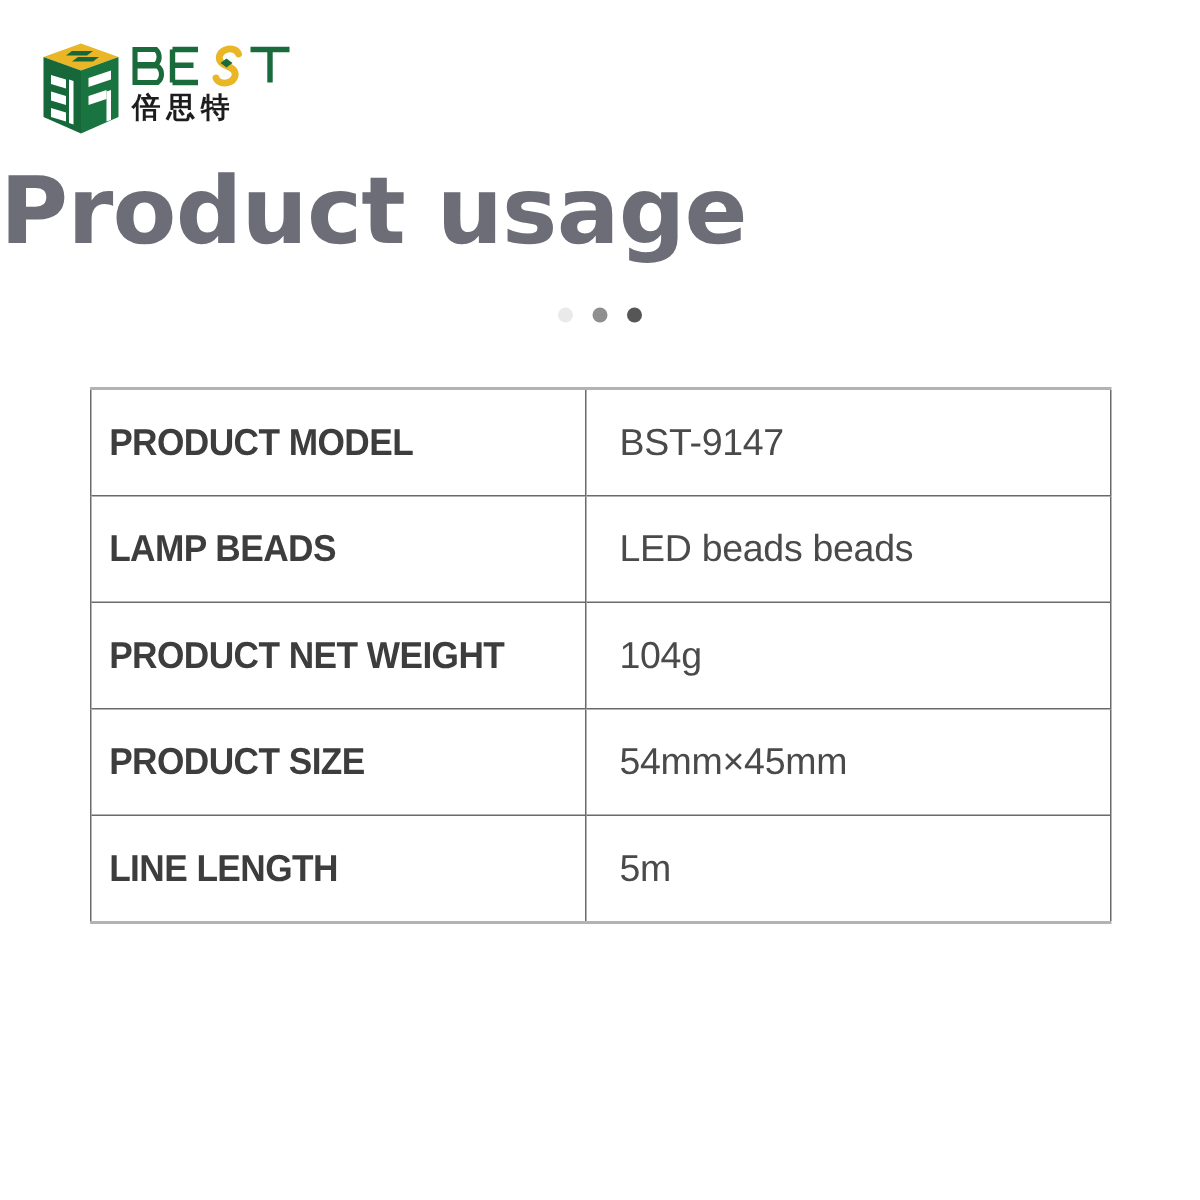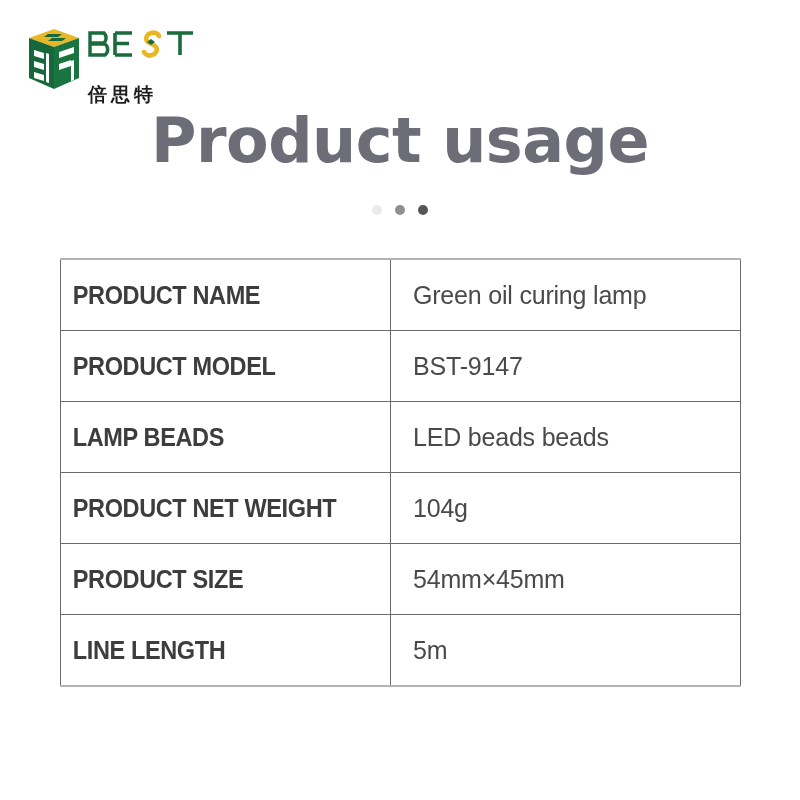--- a/index.html
+++ b/index.html
@@ -35,21 +35,20 @@
     width: 52px;
     height: 62px;
     flex: 0 0 auto;
     display: block;
   }
   .brand-text {
     display: flex;
     flex-direction: column;
     justify-content: space-between;
     padding-top: 2px;
-    gap: 22px;
   }
   .brand-word {
     display: block;
     height: 30px;
   }
   .brand-cn {
     font-family: "DejaVu Sans", sans-serif;
     font-size: 19px;
     font-weight: 700;
     color: #1d1d1d;
@@ -58,21 +57,21 @@
     margin-top: 1px;
     white-space: nowrap;
   }
 
   
   .title {
     position: absolute;
     left: 0;
     right: 0;
     top: 104px;
-    text-align: center;
+    text-align: left;
     font-family: "DejaVu Sans", sans-serif;
     font-size: 62px;
     font-weight: 700;
     color: #6d6d78;
     letter-spacing: -0.5px;
     line-height: 74px;
     white-space: nowrap;
   }
 
   
@@ -186,24 +185,20 @@
 
   <div class="dots">
     <span class="dot" style="background:#eaeaea"></span>
     <span class="dot" style="background:#8f8f8f"></span>
     <span class="dot" style="background:#565656"></span>
   </div>
 
   <table class="spec-table">
     <tbody>
       <tr>
-        <td class="cell-key">PRODUCT NAME</td>
-        <td class="cell-val">Green oil curing lamp</td>
-      </tr>
-      <tr>
         <td class="cell-key">PRODUCT MODEL</td>
         <td class="cell-val">BST-9147</td>
       </tr>
       <tr>
         <td class="cell-key">LAMP BEADS</td>
         <td class="cell-val">LED beads beads</td>
       </tr>
       <tr>
         <td class="cell-key">PRODUCT NET WEIGHT</td>
         <td class="cell-val">104g</td>

